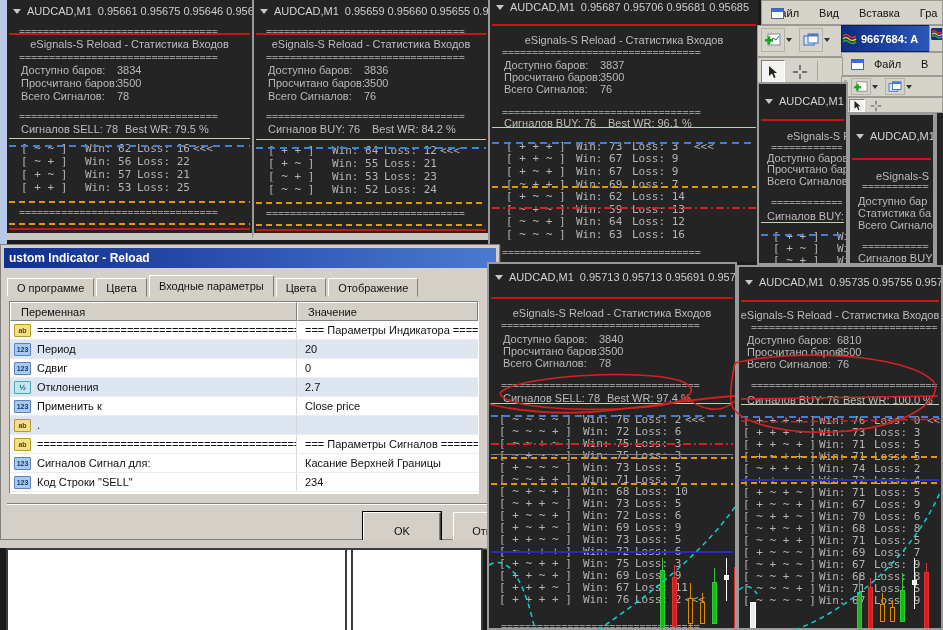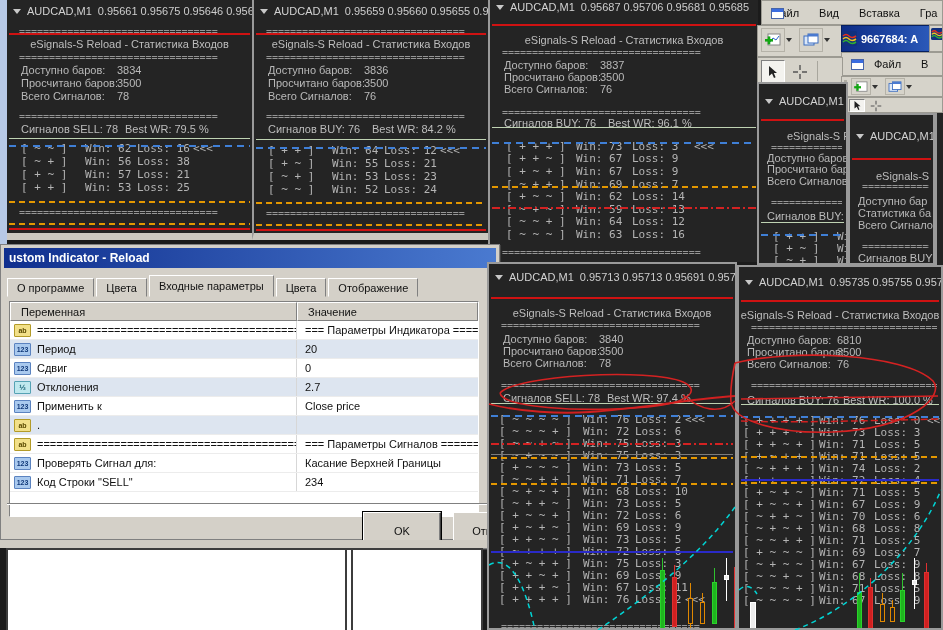--- a/index.html
+++ b/index.html
@@ -63,21 +63,21 @@
   .vsep { width:1px; height:20px; background:#a8a69d; margin:3px 4px 0 5px; }
   .grip { width:3px; height:20px; margin:3px 1px 0 2px; background:repeating-linear-gradient(180deg,#b0ada3 0 2px,transparent 2px 4px); }
   .acct { position:absolute; display:flex; align-items:center; gap:4px; background:linear-gradient(90deg,#0d2c86,#2f5fc0); color:#fff; font-weight:bold; font-size:11px; white-space:nowrap; overflow:hidden; border:1px solid #062060; }
 
   
   #dialog { position:absolute; left:0; top:244px; width:500px; height:296px; background:#d4d0c8; border:1px solid #808080; box-shadow:1px 1px 0 #404040; }
   #dlg-title { position:absolute; left:3px; top:3px; right:3px; height:20px; background:linear-gradient(90deg,#102f8e,#4a7ad0); color:#fff; font-weight:bold; font-size:12px; display:flex; align-items:center; padding-left:5px; }
   .tabstrip { position:absolute; left:6px; top:30px; right:8px; height:22px; display:flex; align-items:flex-end; }
   .tab { height:19px; padding:0 9px; font-size:11px; color:#111; background:#d4d0c8; border:1px solid; border-color:#fff #808080 #d4d0c8 #fff; display:flex; align-items:center; margin-right:2px; white-space:nowrap; }
   .tab.active { height:22px; border-bottom:1px solid #d4d0c8; position:relative; z-index:2; }
-  .ptable { position:absolute; left:8px; top:56px; width:470px; height:216px; background:#fff; border:1px solid; border-color:#808080 #fff #fff #808080; overflow:hidden; font-size:11px; }
+  .ptable { position:absolute; left:8px; top:56px; width:470px; height:193px; background:#fff; border:1px solid; border-color:#808080 #fff #fff #808080; overflow:hidden; font-size:11px; }
   .thead { display:flex; height:19px; }
   .th { background:#d4d0c8; border:1px solid; border-color:#fff #808080 #808080 #fff; display:flex; align-items:center; padding-left:10px; color:#111; }
   .th1 { width:287px; flex:none; } .th2 { flex:1; }
   .drow { display:flex; height:19px; align-items:center; background:#fff; border-bottom:1px solid #ececec; }
   .drow.alt { background:#dde5f0; }
   .dname { width:287px; flex:none; display:flex; align-items:center; gap:6px; padding-left:4px; color:#111; white-space:nowrap; overflow:hidden; border-right:1px solid #d7d7d7; height:100%; }
   .dval { flex:1; padding-left:8px; color:#111; white-space:nowrap; overflow:hidden; }
   .picon { width:17px; height:13px; flex:none; border-radius:1px; font:bold 7px "Liberation Sans",sans-serif; display:flex; align-items:center; justify-content:center; }
   .picon.ab { background:#f2e089; border:1px solid #b39b28; color:#5a4a00; }
   .picon.num { background:#a9c9ee; border:1px solid #5b83c0; color:#123a7a; }
@@ -128,21 +128,21 @@
 
     <div class="sigrow rh13">
           <span class="sig">[ ~ ~ ]</span>
           <span class="win">Win: 62</span>
           <span class="loss">Loss: 16</span>
           <span class="mark">&lt;&lt;&lt;</span>
         </div>
         <div class="sigrow rh13">
           <span class="sig">[ ~ + ]</span>
           <span class="win">Win: 56</span>
-          <span class="loss">Loss: 38</span>
+          <span class="loss">Loss: 22</span>
           <span class="mark"></span>
         </div>
         <div class="sigrow rh13">
           <span class="sig">[ + ~ ]</span>
           <span class="win">Win: 57</span>
           <span class="loss">Loss: 21</span>
           <span class="mark"></span>
         </div>
         <div class="sigrow rh13">
           <span class="sig">[ + + ]</span>
@@ -541,21 +541,21 @@
             <span class="dname">
               <span class="picon ab">ab</span>
               <span>==========================================...</span>
             </span>
             <span class="dval">=== Параметры Сигналов ==========</span>
           </div>
 
           <div class="drow">
             <span class="dname">
               <span class="picon num">123</span>
-              <span>Проверять Сигнал для:</span>
+              <span>Сигналов Сигнал для:</span>
             </span>
             <span class="dval">Касание Верхней Границы</span>
           </div>
 
           <div class="drow">
             <span class="dname">
               <span class="picon num">123</span>
               <span>Код Строки "SELL"</span>
             </span>
             <span class="dval">234</span>

